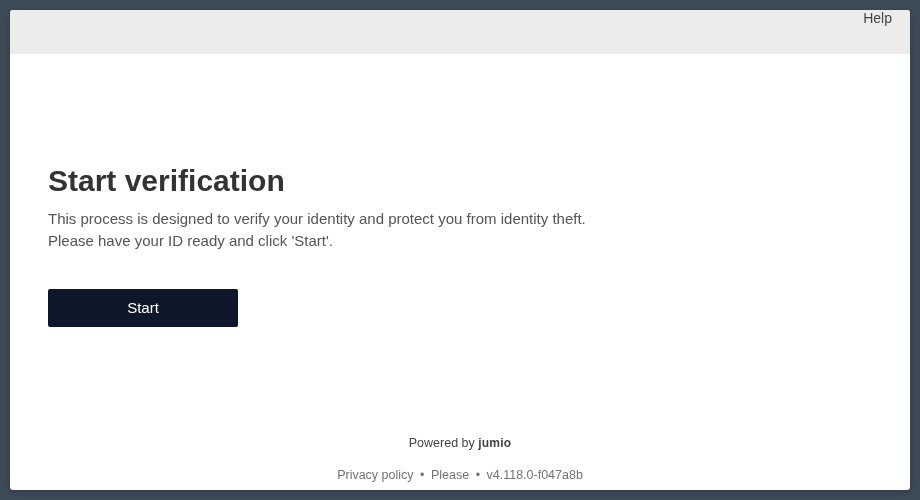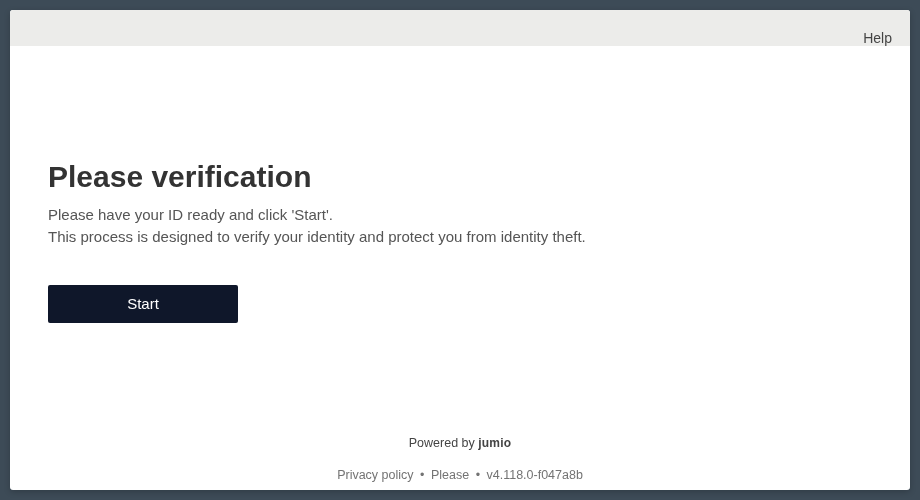--- a/index.html
+++ b/index.html
@@ -20,23 +20,23 @@
       width: 100%;
       height: 100%;
       border-radius: 3px;
       display: flex;
       flex-direction: column;
       box-shadow: 0 2px 6px rgba(0,0,0,0.2);
       overflow: hidden;
     }
     .top-bar {
       background: #ececea;
-      height: 36px;
+      height: 44px;
       display: flex;
-      align-items: flex-end;
+      align-items: flex-start;
       justify-content: flex-end;
       padding: 0 18px;
     }
     .help-link {
       color: #444;
       font-size: 14px;
       cursor: pointer;
     }
     .content {
       flex: 1;
@@ -101,24 +101,24 @@
   </style>
 </head>
 <body>
 
 <div class="card">
   <div class="top-bar">
     <span class="help-link">Help</span>
   </div>
 
   <div class="content">
-    <h1 class="title">Please verification</h1>
+    <h1 class="title">Start verification</h1>
     <div class="desc">
+      <span class="desc-line">This process is designed to verify your identity and protect you from identity theft.</span>
       <span class="desc-line">Please have your ID ready and click 'Start'.</span>
-      <span class="desc-line">This process is designed to verify your identity and protect you from identity theft.</span>
     </div>
     <button class="start-btn">Start</button>
   </div>
 
   <div class="footer">
     <div class="powered">
       <span>Powered by </span><span class="brand">jumio</span>
     </div>
     <div class="links">
       <a>Privacy policy</a>

